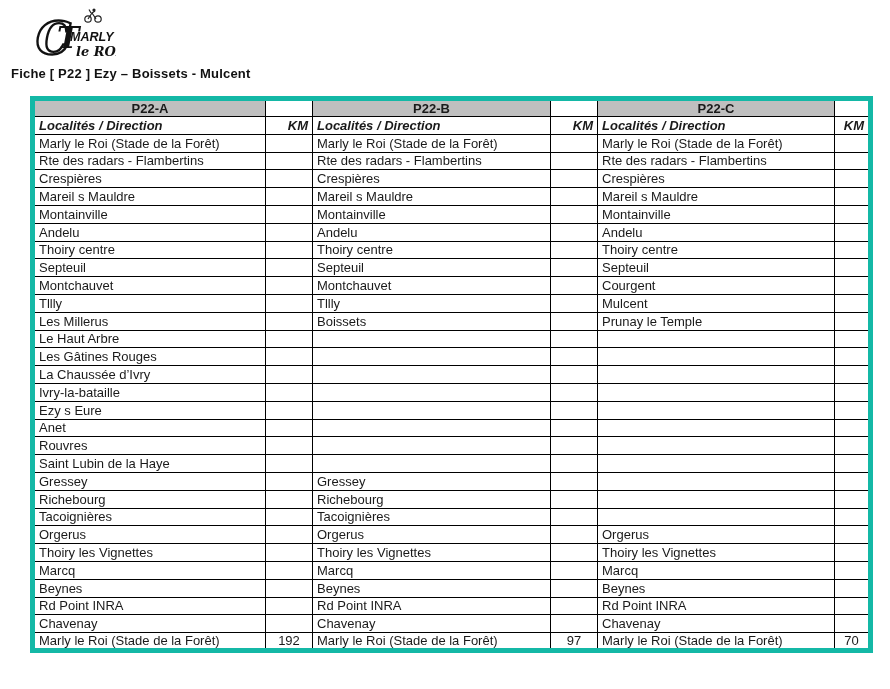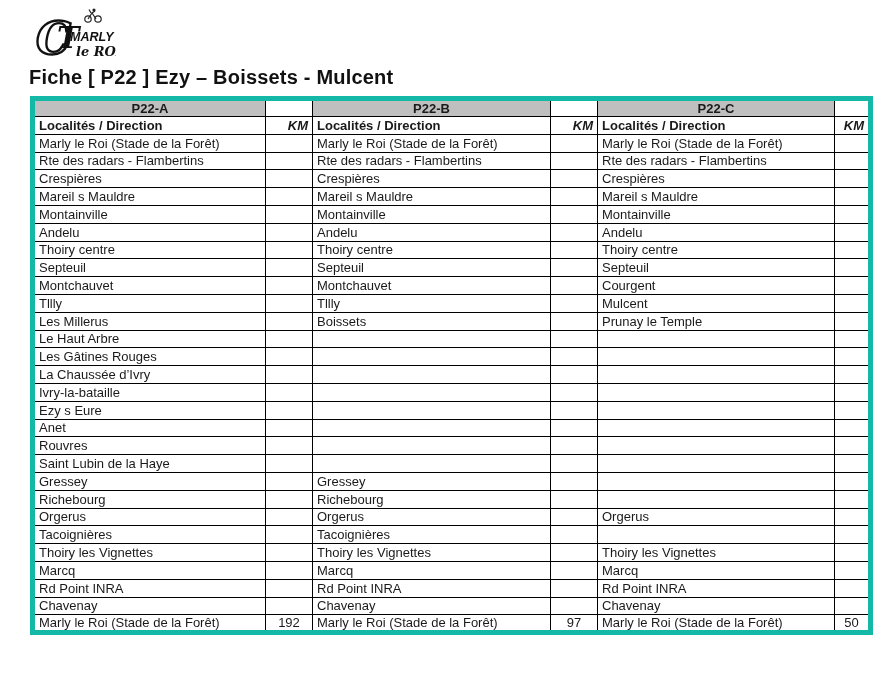--- a/index.html
+++ b/index.html
@@ -2,32 +2,32 @@
 <html><head>
 <meta charset="utf-8">
 <style>
   * { margin:0; padding:0; box-sizing:border-box; }
   html,body { width:890px; height:689px; background:#ffffff; overflow:hidden;
               font-family:"Liberation Sans", sans-serif; color:#1a1a1a; }
   .page { position:relative; width:890px; height:689px; }
 
   .logo { position:absolute; left:36px; top:8px; width:80px; height:56px; }
 
-  .title { position:absolute; left:29px; top:66px; font-size:20px; font-weight:bold;
+  .title { position:absolute; left:11px; top:66px; font-size:13px; font-weight:bold;
            letter-spacing:0.2px; color:#111; }
 
   table.route { position:absolute; left:30px; top:96px; width:838px;
                 border-collapse:collapse; table-layout:fixed;
                 border:5px solid #14b8a6; }
   table.route td { border:1px solid #000; height:17.8px; font-size:13px;
                    padding:0 4px; white-space:nowrap; overflow:hidden;
                    vertical-align:middle; }
   td.sec-hdr { background:#bfbfbf; text-align:center; font-weight:bold; font-size:13.5px; }
   td.km-top  { background:#ffffff; }
-  td.loc-hdr { font-weight:bold; font-size:13px; }
+  td.loc-hdr { font-weight:bold; font-style:italic; font-size:13px; }
   td.km-hdr  { font-weight:bold; font-style:italic; text-align:right; font-size:13px; }
   td.loc-cell { text-align:left; }
   td.km-cell  { text-align:center; }
 </style>
 </head>
 <body>
 
 <div class="page">
 
   <div class="logo">
@@ -239,52 +239,60 @@
         </tr>
         <tr>
           <td class="loc-cell">Richebourg</td>
           <td class="km-cell"></td>
           <td class="loc-cell">Richebourg</td>
           <td class="km-cell"></td>
           <td class="loc-cell"></td>
           <td class="km-cell"></td>
         </tr>
         <tr>
+          <td class="loc-cell">Tacoignières</td>
+          <td class="km-cell"></td>
+          <td class="loc-cell">Tacoignières</td>
+          <td class="km-cell"></td>
+          <td class="loc-cell"></td>
+          <td class="km-cell"></td>
+        </tr>
+        <tr>
           <td class="loc-cell">Orgerus</td>
           <td class="km-cell"></td>
           <td class="loc-cell">Orgerus</td>
           <td class="km-cell"></td>
           <td class="loc-cell">Orgerus</td>
           <td class="km-cell"></td>
         </tr>
         <tr>
-          <td class="loc-cell">Tacoignières</td>
-          <td class="km-cell"></td>
-          <td class="loc-cell">Tacoignières</td>
-          <td class="km-cell"></td>
-          <td class="loc-cell"></td>
-          <td class="km-cell"></td>
-        </tr>
-        <tr>
           <td class="loc-cell">Thoiry les Vignettes</td>
           <td class="km-cell"></td>
           <td class="loc-cell">Thoiry les Vignettes</td>
           <td class="km-cell"></td>
           <td class="loc-cell">Thoiry les Vignettes</td>
           <td class="km-cell"></td>
         </tr>
         <tr>
           <td class="loc-cell">Marcq</td>
           <td class="km-cell"></td>
           <td class="loc-cell">Marcq</td>
           <td class="km-cell"></td>
           <td class="loc-cell">Marcq</td>
           <td class="km-cell"></td>
         </tr>
         <tr>
+          <td class="loc-cell">Beynes</td>
+          <td class="km-cell"></td>
+          <td class="loc-cell">Beynes</td>
+          <td class="km-cell"></td>
+          <td class="loc-cell">Beynes</td>
+          <td class="km-cell"></td>
+        </tr>
+        <tr>
           <td class="loc-cell">Rd Point INRA</td>
           <td class="km-cell"></td>
           <td class="loc-cell">Rd Point INRA</td>
           <td class="km-cell"></td>
           <td class="loc-cell">Rd Point INRA</td>
           <td class="km-cell"></td>
         </tr>
         <tr>
           <td class="loc-cell">Chavenay</td>
           <td class="km-cell"></td>
@@ -292,18 +300,18 @@
           <td class="km-cell"></td>
           <td class="loc-cell">Chavenay</td>
           <td class="km-cell"></td>
         </tr>
         <tr>
           <td class="loc-cell">Marly le Roi (Stade de la Forêt)</td>
           <td class="km-cell">192</td>
           <td class="loc-cell">Marly le Roi (Stade de la Forêt)</td>
           <td class="km-cell">97</td>
           <td class="loc-cell">Marly le Roi (Stade de la Forêt)</td>
-          <td class="km-cell">50</td>
+          <td class="km-cell">70</td>
         </tr>
       </tbody>
   </table>
 
 </div>
 
 </body></html>

